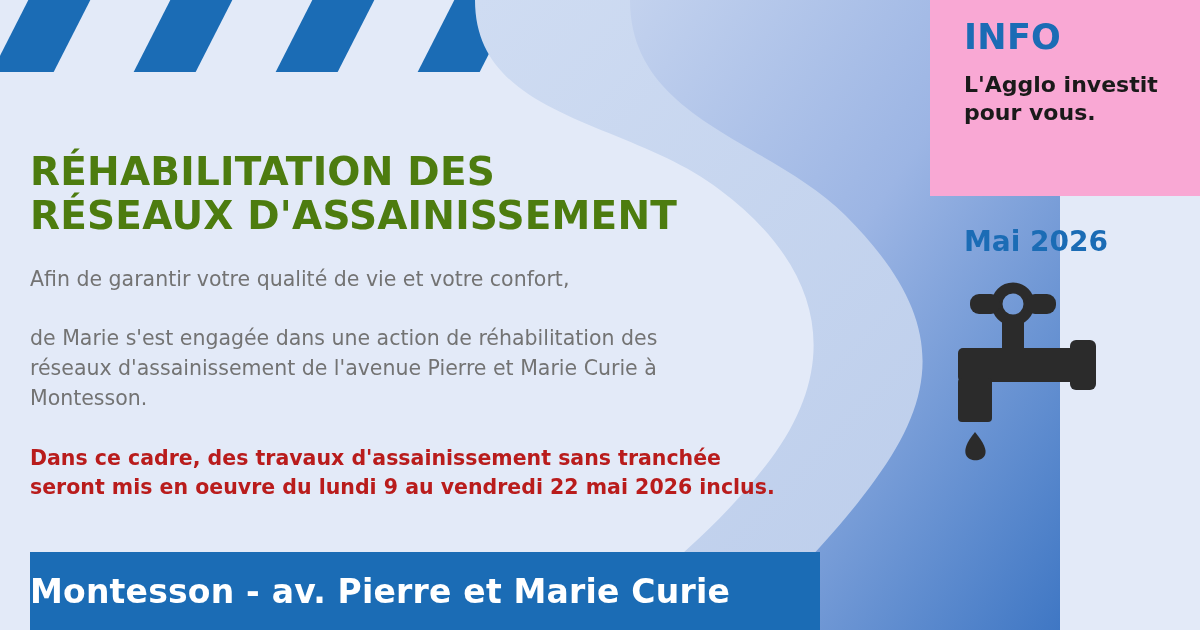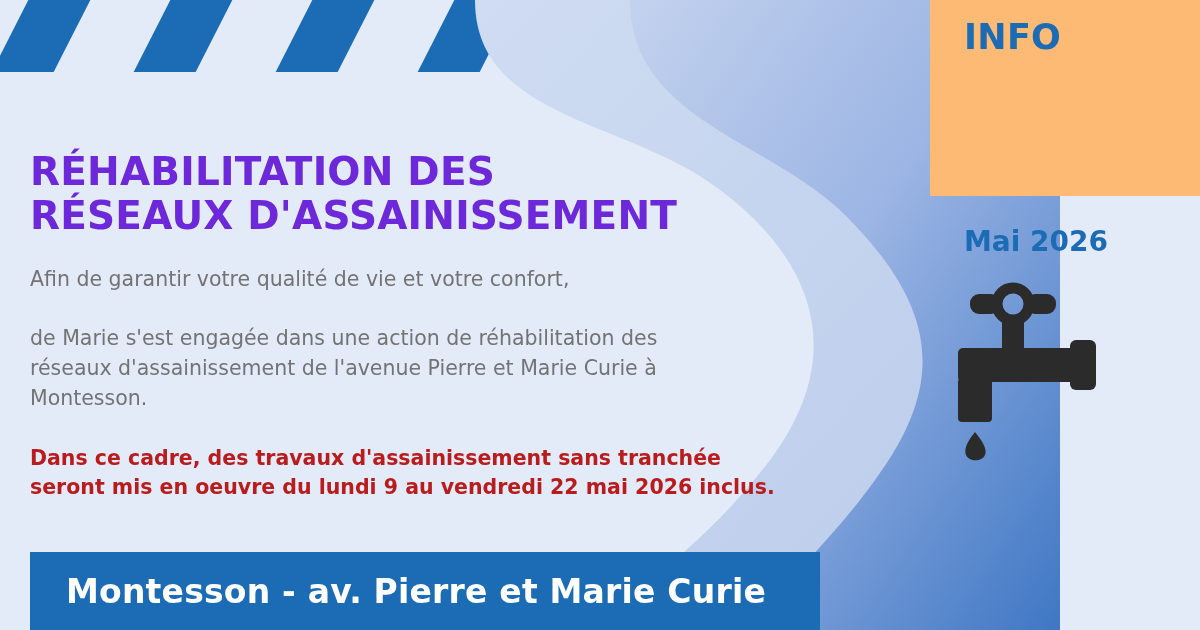--- a/index.html
+++ b/index.html
@@ -50,21 +50,21 @@
   .content {
     position: absolute;
     left: 30px;
     top: 150px;
     width: 790px;
   }
   .title {
     font-size: 39px;
     line-height: 1.14;
     font-weight: bold;
-    color: #6d28d9;
+    color: #4d7c0f;
     letter-spacing: 0.2px;
   }
   .body-text {
     margin-top: 26px;
     font-size: 20.5px;
     line-height: 1.45;
     color: #737373;
   }
   .emphasis {
     margin-top: 30px;
@@ -77,21 +77,20 @@
   
   .banner {
     position: absolute;
     left: 30px;
     bottom: 0;
     width: 790px;
     height: 78px;
     background: #1b6cb5;
     display: flex;
     align-items: center;
-    padding-left: 36px;
   }
   .banner-text {
     color: #ffffff;
     font-size: 33px;
     font-weight: bold;
     letter-spacing: 0.2px;
   }
 
   
   .right-col {
@@ -100,21 +99,21 @@
     top: 0;
     width: 270px;
     height: 630px;
   }
   .info-card {
     position: absolute;
     top: 0;
     left: 0;
     width: 270px;
     height: 196px;
-    background: #fdba74;
+    background: #f9a8d4;
     padding: 18px 0 0 34px;
   }
   .info-title {
     color: #1b6cb5;
     font-size: 35px;
     font-weight: bold;
     line-height: 1.12;
     letter-spacing: 0.3px;
   }
   .info-sub {
@@ -192,20 +191,24 @@
   <div class="banner">
     <span class="banner-text">Montesson - av. Pierre et Marie Curie</span>
   </div>
 
   <div class="right-col">
 
     <div class="info-card">
       <div class="info-title">
         <span>INFO</span><br>
       </div>
+      <div class="info-sub">
+        <span>L'Agglo investit</span><br>
+        <span>pour vous.</span>
+      </div>
     </div>
 
     <div class="date">Mai 2026</div>
 
     <svg class="tap-icon" viewBox="0 0 190 180">
       <g fill="#2b2b2b">
 
         <circle cx="61" cy="22" r="16" fill="none" stroke="#2b2b2b" stroke-width="11"></circle>
         <rect x="18" y="12" width="30" height="20" rx="9"></rect>
         <rect x="74" y="12" width="30" height="20" rx="9"></rect>

